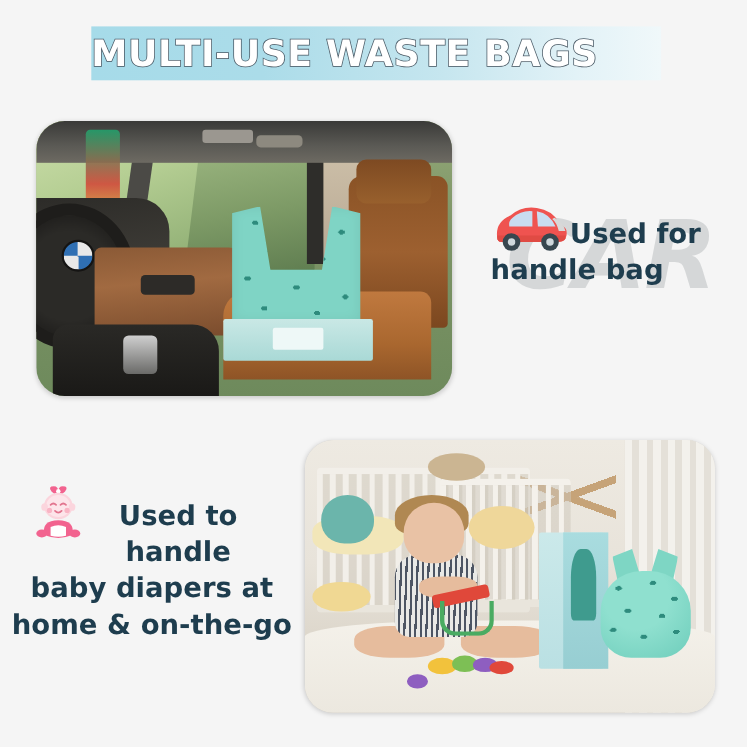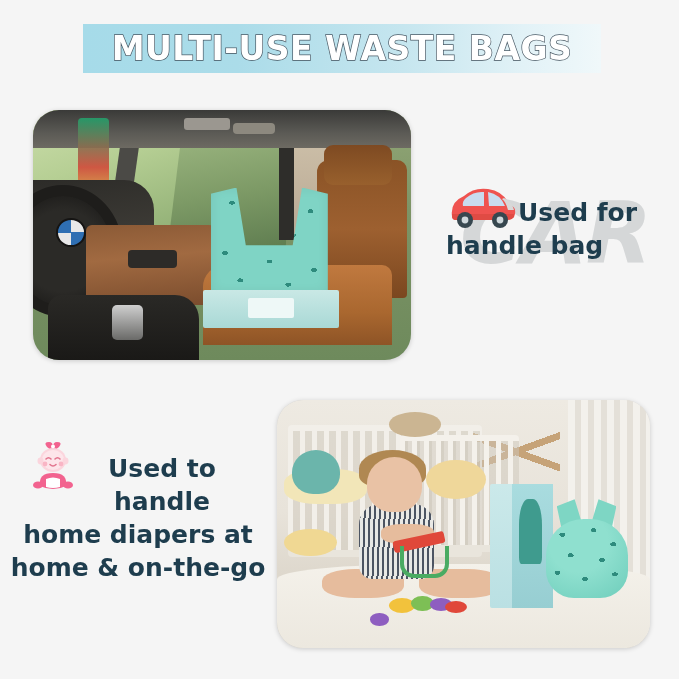--- a/index.html
+++ b/index.html
@@ -11,21 +11,21 @@
     position:relative;
   }
   .page{position:absolute;inset:0;}
 
   
   .title-banner{
     position:absolute;
     left:83px; top:24px;
     width:518px; height:49px;
     background:linear-gradient(90deg,#a6dbe9 0%, #abdce9 30%, #c6e6ef 62%, #e2f2f7 85%, #f0f8fa 100%);
-    display:flex; align-items:center; justify-content:center;
+    display:flex; align-items:center; 
   }
   .title-text{
     font-family:"DejaVu Sans", sans-serif;
     font-weight:bold;
     font-size:33px;
     letter-spacing:0.5px;
     color:#ffffff;
     -webkit-text-stroke:1.4px #4a5a66;
     paint-order:stroke fill;
     white-space:nowrap;
@@ -420,21 +420,21 @@
       <circle cx="31" cy="24" r="2.4" fill="#f9b5c5"></circle>
       <path d="M20 24.5 Q23 27.5 26 24.5" stroke="#e2758f" stroke-width="1.6" fill="none" stroke-linecap="round"></path>
       <path d="M10 46 Q8 33 23 33 Q38 33 36 46 Q30 49 23 49 Q16 49 10 46 Z" fill="#f2638f"></path>
       <path d="M16 39 Q23 36 30 39 L30 47 Q23 49 16 47 Z" fill="#ffffff"></path>
       <ellipse cx="8" cy="45" rx="5" ry="3.6" fill="#f2638f"></ellipse>
       <ellipse cx="38" cy="45" rx="5" ry="3.6" fill="#f2638f"></ellipse>
     </svg>
 
     <div class="feat-text">
       <div class="feat-line-first-baby">Used to handle</div>
-      <div>home diapers at</div>
+      <div>baby diapers at</div>
       <div>home &amp; on-the-go</div>
     </div>
   </div>
 
   <div class="photo photo-baby">
     <div class="ph-inner">
       <div class="nursery-bg"></div>
       <div class="nursery-curtain"></div>
       <div class="nursery-teepee"></div>
       <div class="nursery-crib"></div>

